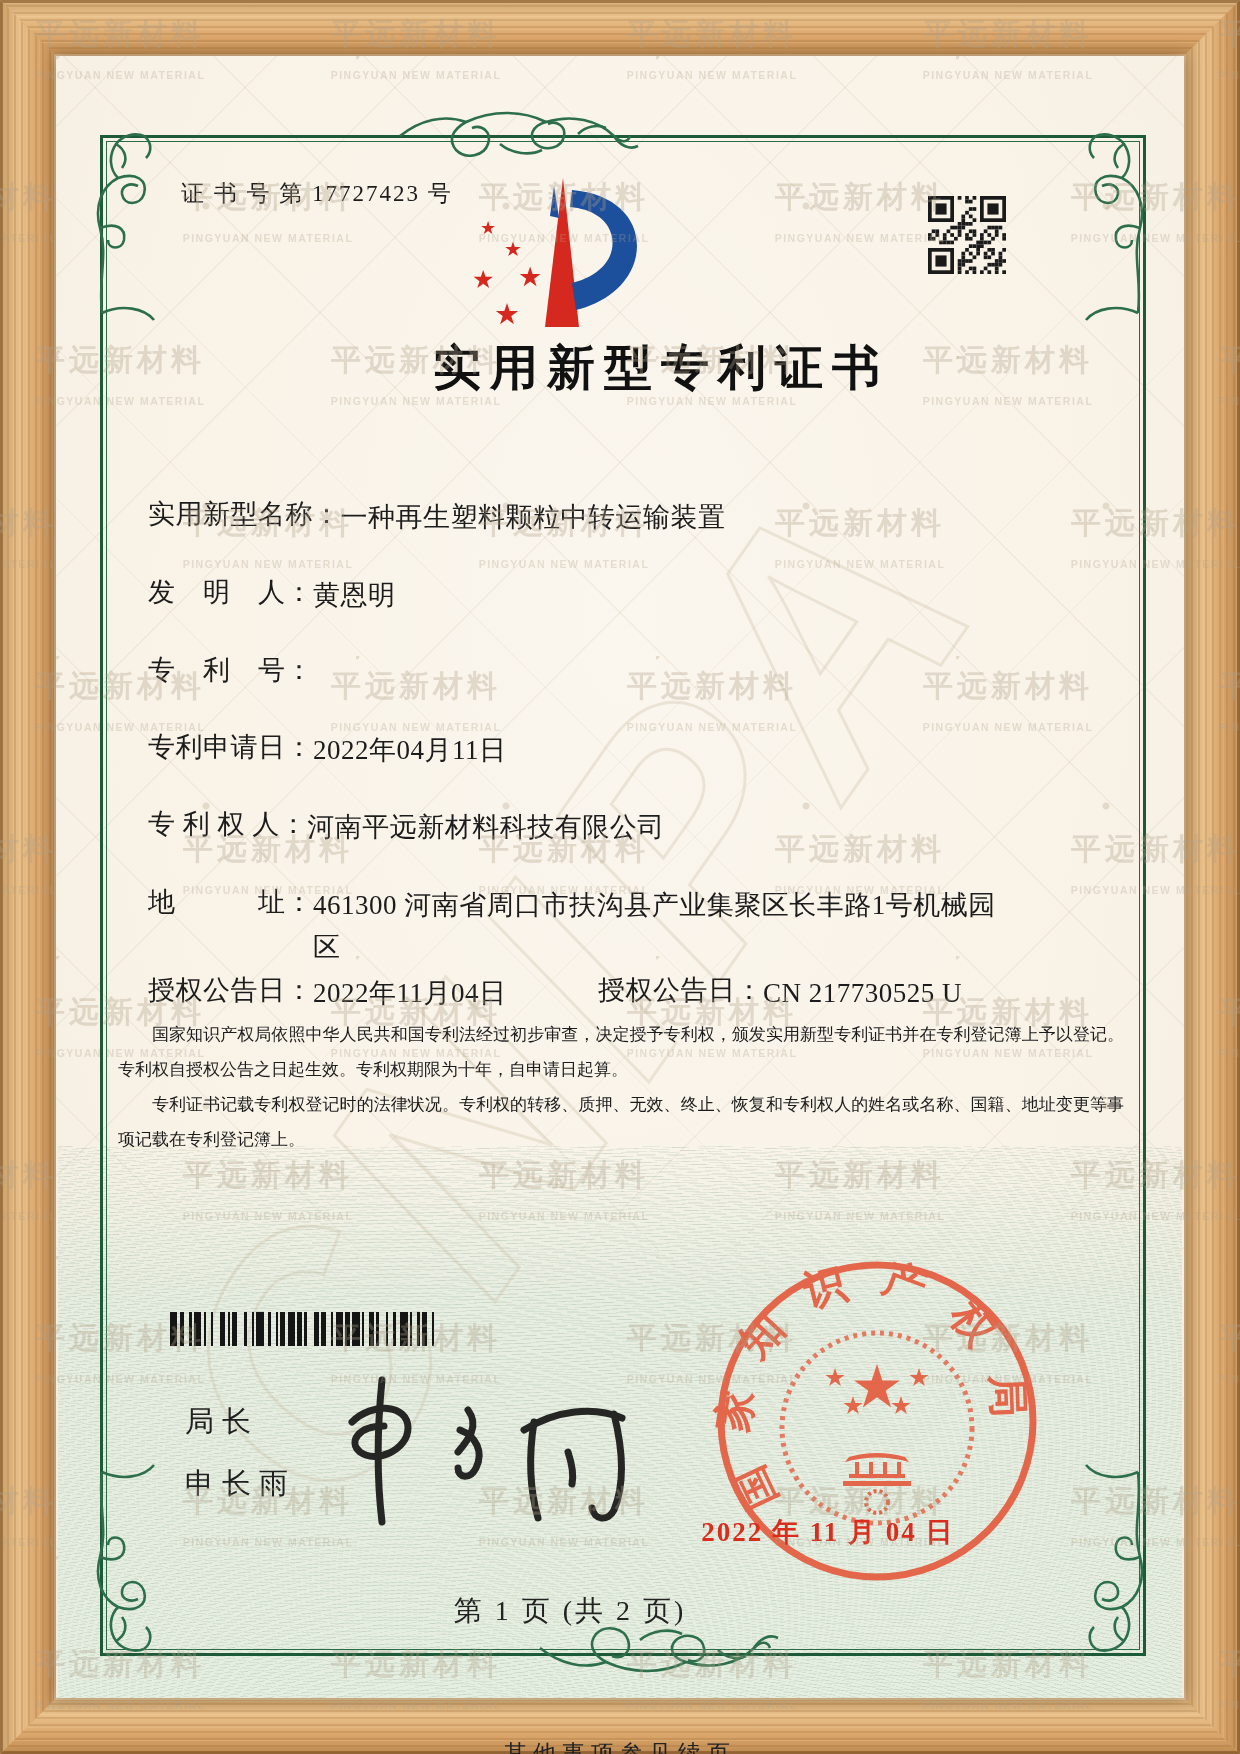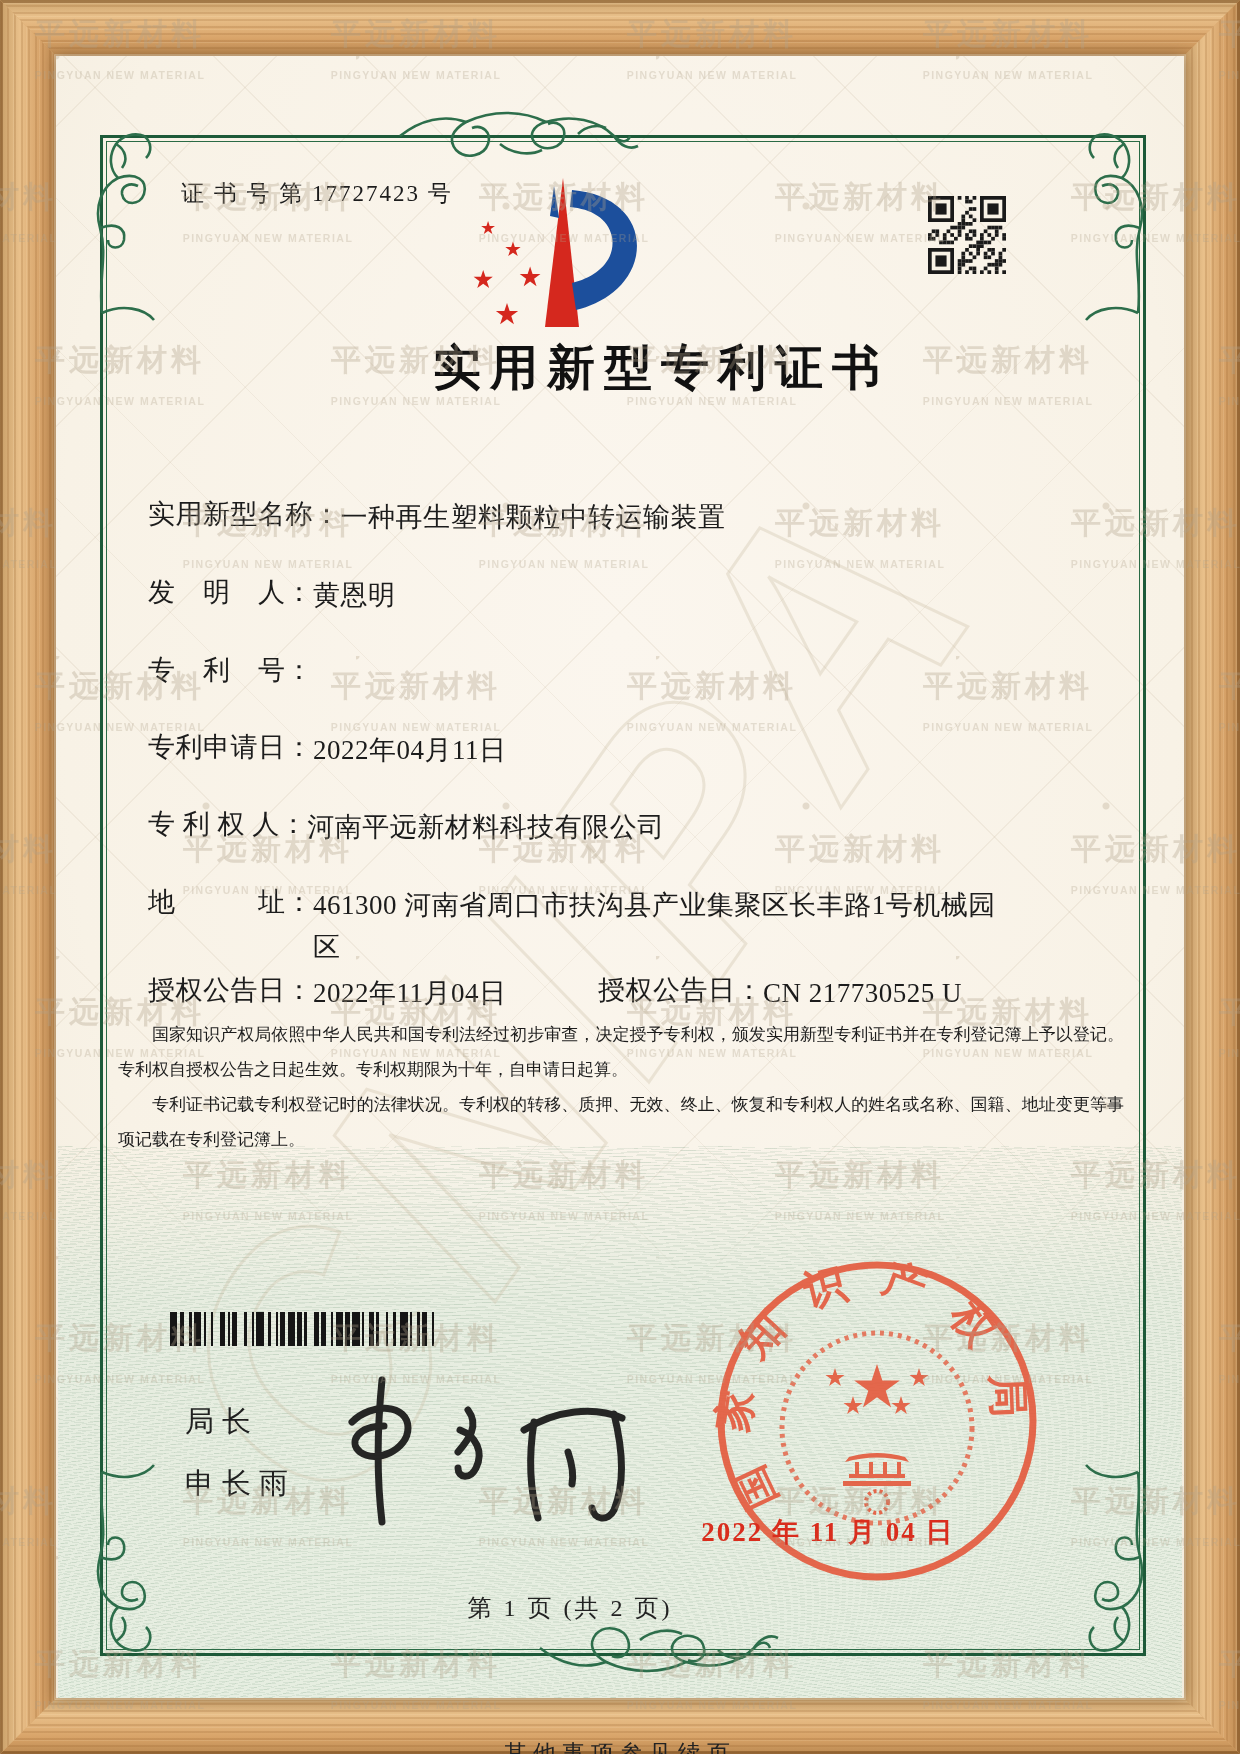--- a/index.html
+++ b/index.html
@@ -70,21 +70,21 @@
   .paras p{margin:0;text-indent:2em;}
   .barcode{left:170px;top:1312px;width:322px;height:34px;overflow:hidden;}
   .bc-bar{position:absolute;top:0;height:100%;background:#151515;}
   .sig-title{left:185px;top:1402px;font-size:29px;letter-spacing:8px;font-family:"Liberation Sans","DejaVu Sans",sans-serif;color:#202020;}
   .sig-name{left:185px;top:1464px;font-size:29px;letter-spacing:8px;font-family:"Liberation Sans","DejaVu Sans",sans-serif;color:#202020;}
   .signature{left:318px;top:1368px;}
   .seal{left:712px;top:1256px;z-index:7;opacity:.9;}
   .seal-ring-text{font:700 42px "Liberation Serif",serif;letter-spacing:30px;fill:#e4593c;}
   .seal-date{left:688px;top:1514px;width:280px;text-align:center;font-size:27px;font-weight:700;
      color:#d92d1d;letter-spacing:2px;z-index:8;}
-  .pagefoot{left:100px;top:1592px;width:940px;text-align:center;font-size:24px;letter-spacing:3px;color:#222;}
+  .pagefoot{left:100px;top:1592px;width:940px;text-align:center;font-size:28px;letter-spacing:3px;color:#222;}
   .note{left:0;top:1738px;width:1240px;text-align:center;font-size:23px;letter-spacing:6px;color:#222;}
 
   
   .wm-layer{position:absolute;z-index:9;inset:0;pointer-events:none;overflow:hidden;}
   .wm-tile{position:absolute;width:240px;text-align:center;color:rgba(176,162,138,.34);}
   .wm-cn{font:700 30px "Liberation Sans","DejaVu Sans",sans-serif;letter-spacing:4px;}
   .wm-en{font:700 10.5px "Liberation Sans","DejaVu Sans",sans-serif;letter-spacing:1.5px;margin-top:14px;
          color:rgba(176,162,138,.30);}
 </style>
 </head>

